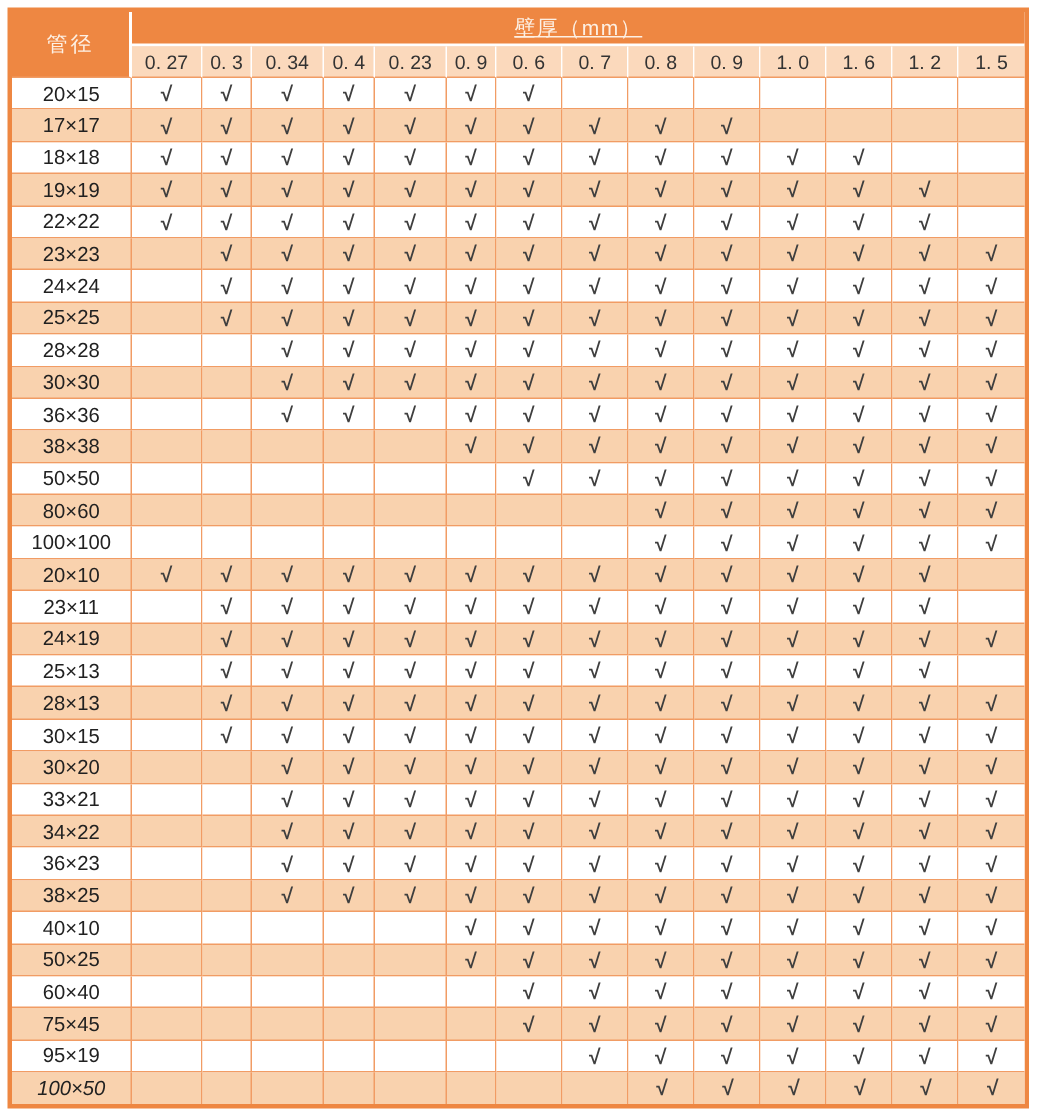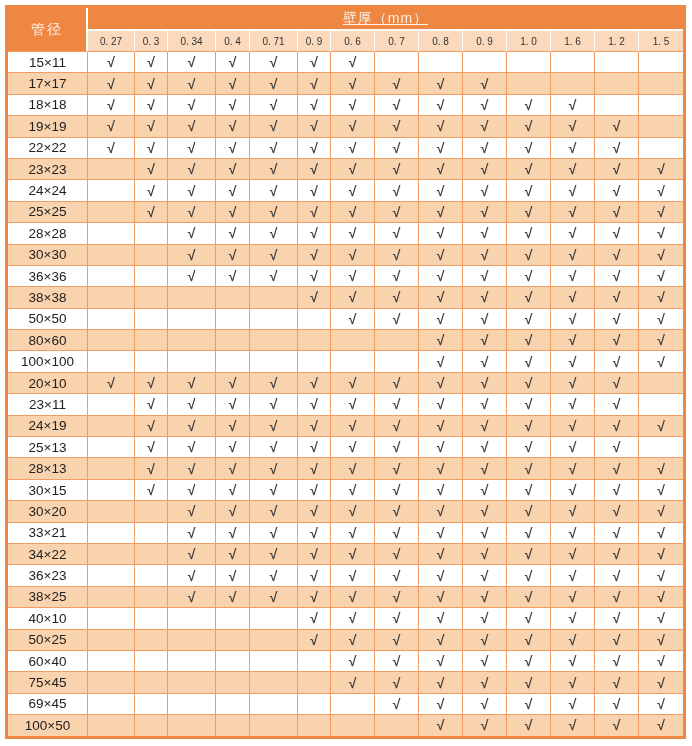--- a/index.html
+++ b/index.html
@@ -26,33 +26,33 @@
     border-right:2px solid #FFFFFF;border-bottom:1px solid var(--grid-line);
   }
   .group{
     background:var(--header-bg);color:var(--header-text);
     font-size:14px;height:21px;letter-spacing:1px;
     border-bottom:2px solid #FFFFFF;
     text-decoration:underline;
   }
   .sub{
     background:var(--subheader-bg);color:#333333;
-    font-size:10px;height:20px;
+    font-size:13px;height:20px;
     border-right:1px solid #FFFFFF;border-bottom:1px solid var(--grid-line);
   }
   .sub:last-child{border-right:none;}
   
   tbody td{
     height:20.4px;font-size:13px;
     border-right:1px solid var(--grid-line);
     border-bottom:1px solid var(--grid-line);
     background:var(--row-bg);
   }
   tbody td:last-child{border-right:none;}
-  tbody tr:last-child td{border-bottom:none;}
+  tbody tr:last-child td{border-bottom:none;font-style:italic;}
   tbody tr.alt td{background:var(--row-alt-bg);}
   td.label{color:var(--label-color);font-size:13.5px;}
   td.check{color:var(--check-color);font-size:14px;font-weight:bold;}
 </style>
 </head>
 <body>
 
 <table>
   <colgroup>
     <col style="width:80px">
@@ -74,35 +74,35 @@
   <thead>
     <tr>
       <td class="corner" rowspan="2">管径</td>
       <td class="group" colspan="14">壁厚（mm）</td>
     </tr>
     <tr>
         <td class="sub">0. 27</td>
         <td class="sub">0. 3</td>
         <td class="sub">0. 34</td>
         <td class="sub">0. 4</td>
-        <td class="sub">0. 71</td>
+        <td class="sub">0. 23</td>
         <td class="sub">0. 9</td>
         <td class="sub">0. 6</td>
         <td class="sub">0. 7</td>
         <td class="sub">0. 8</td>
         <td class="sub">0. 9</td>
         <td class="sub">1. 0</td>
         <td class="sub">1. 6</td>
         <td class="sub">1. 2</td>
         <td class="sub">1. 5</td>
       </tr>
   </thead>
   <tbody>
       <tr>
-        <td class="label">15×11</td>
+        <td class="label">20×15</td>
         <td class="check">√</td>
         <td class="check">√</td>
         <td class="check">√</td>
         <td class="check">√</td>
         <td class="check">√</td>
         <td class="check">√</td>
         <td class="check">√</td>
         <td class="check"></td>
         <td class="check"></td>
         <td class="check"></td>
@@ -598,21 +598,21 @@
         <td class="check">√</td>
         <td class="check">√</td>
         <td class="check">√</td>
         <td class="check">√</td>
         <td class="check">√</td>
         <td class="check">√</td>
         <td class="check">√</td>
         <td class="check">√</td>
       </tr>
       <tr>
-        <td class="label">69×45</td>
+        <td class="label">95×19</td>
         <td class="check"></td>
         <td class="check"></td>
         <td class="check"></td>
         <td class="check"></td>
         <td class="check"></td>
         <td class="check"></td>
         <td class="check"></td>
         <td class="check">√</td>
         <td class="check">√</td>
         <td class="check">√</td>

